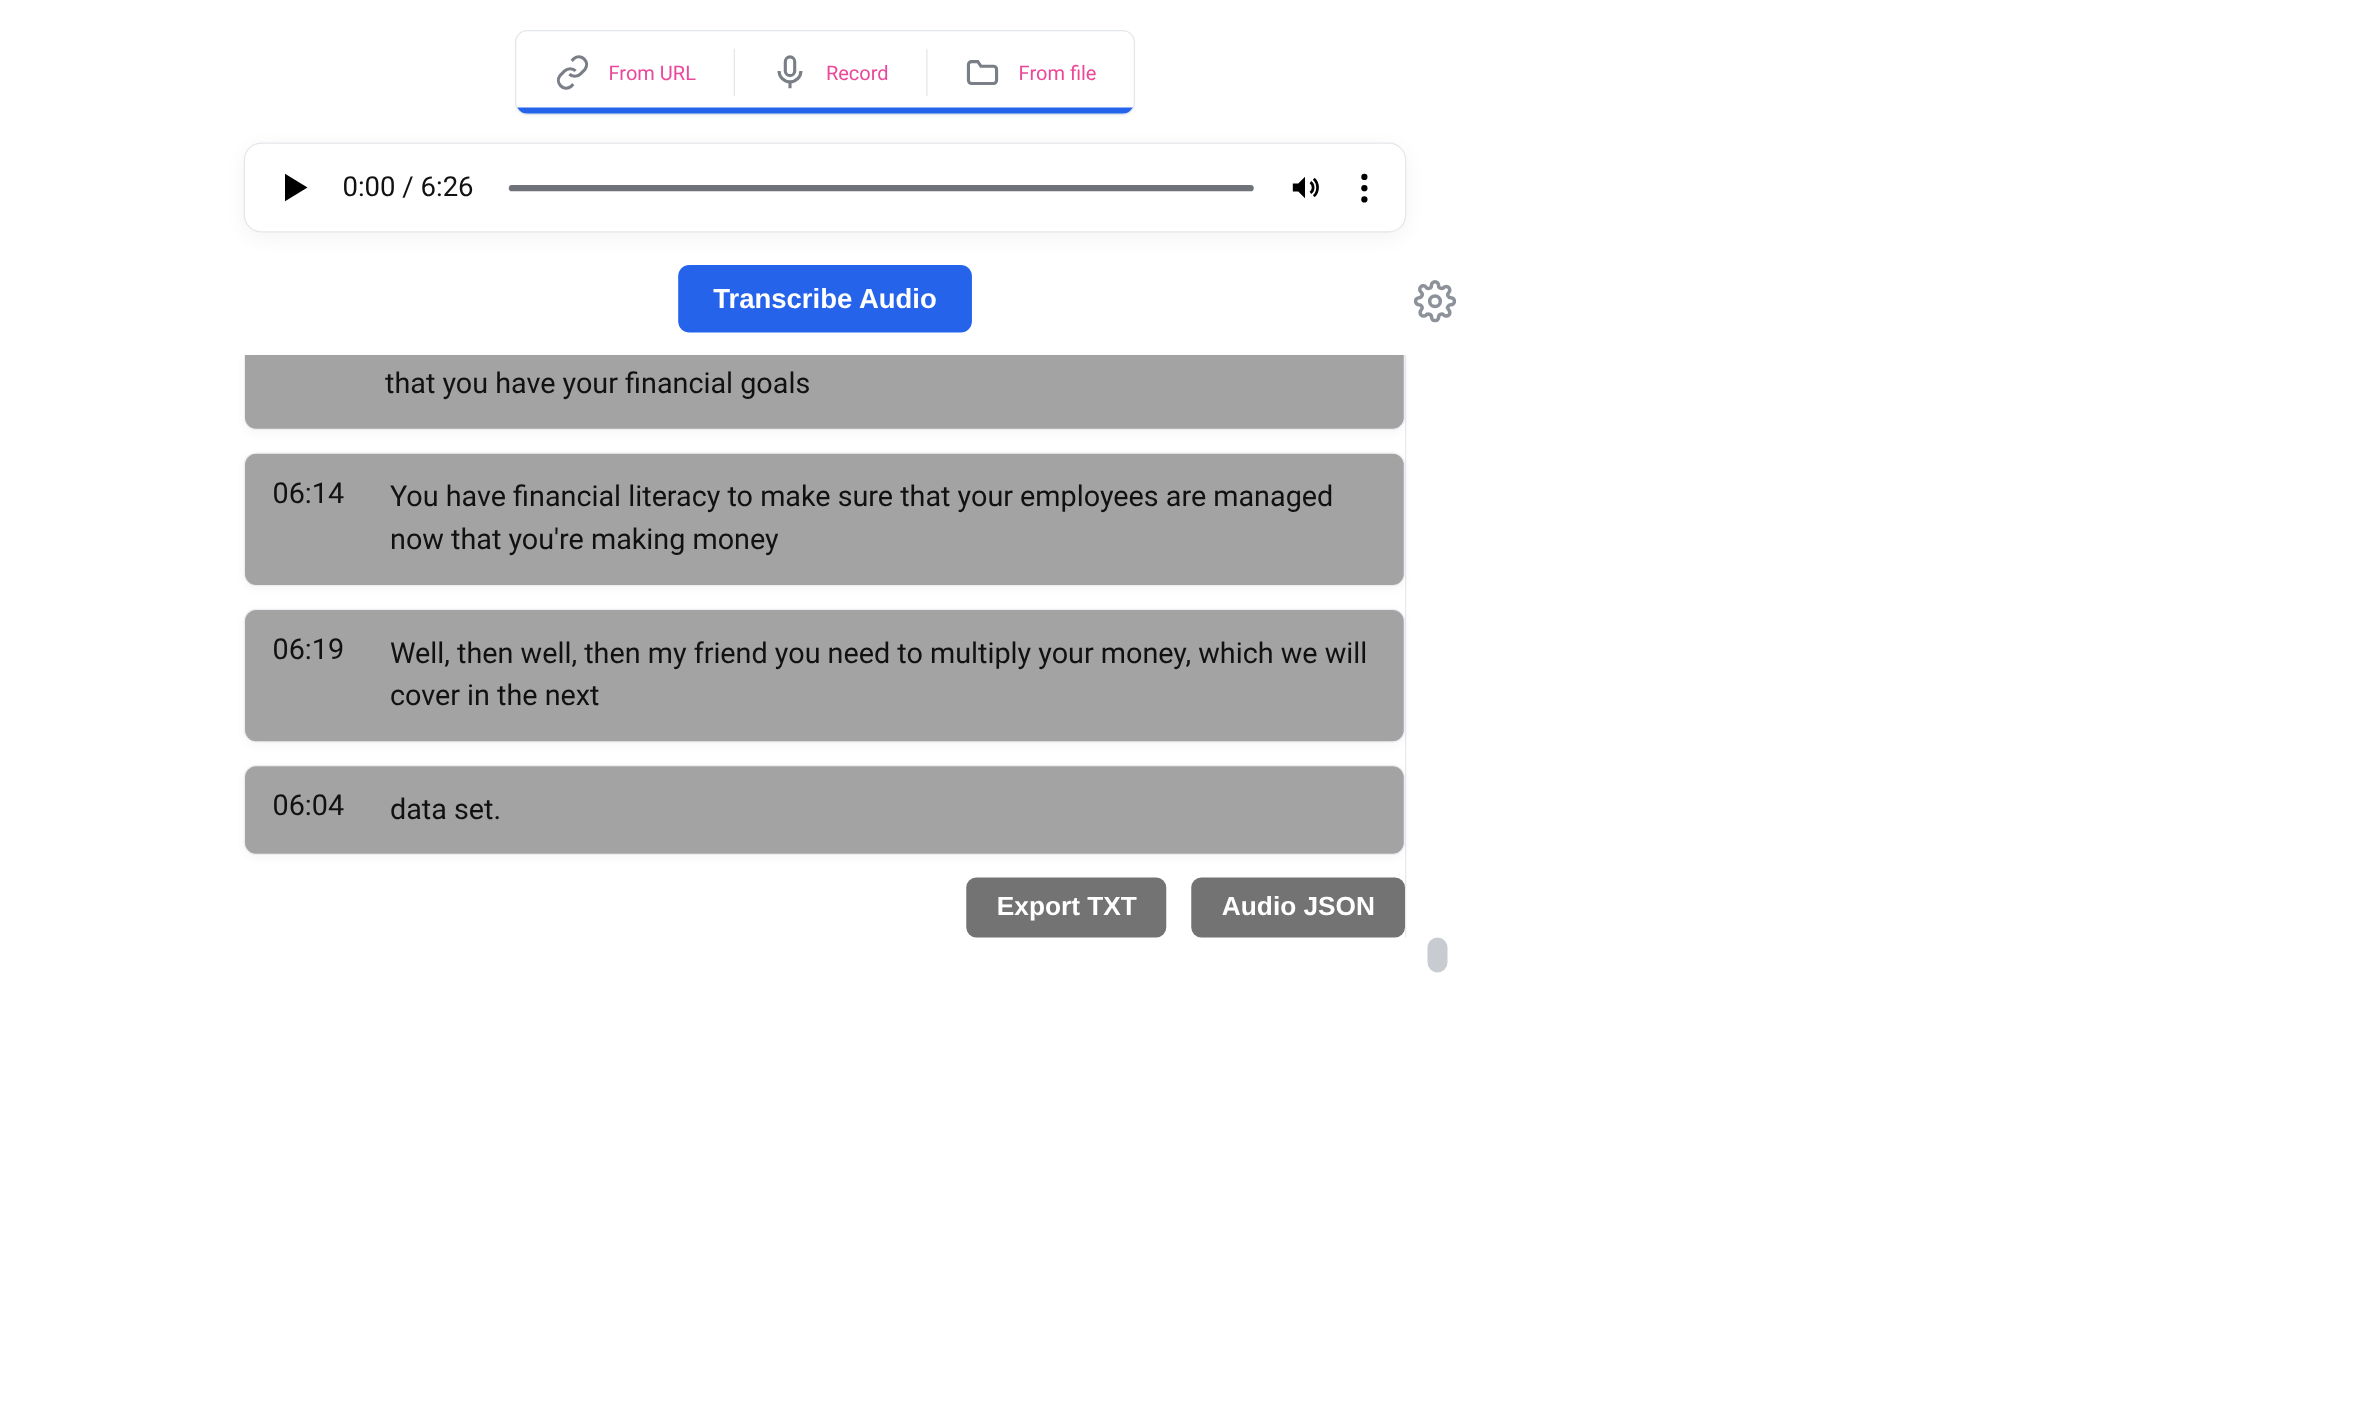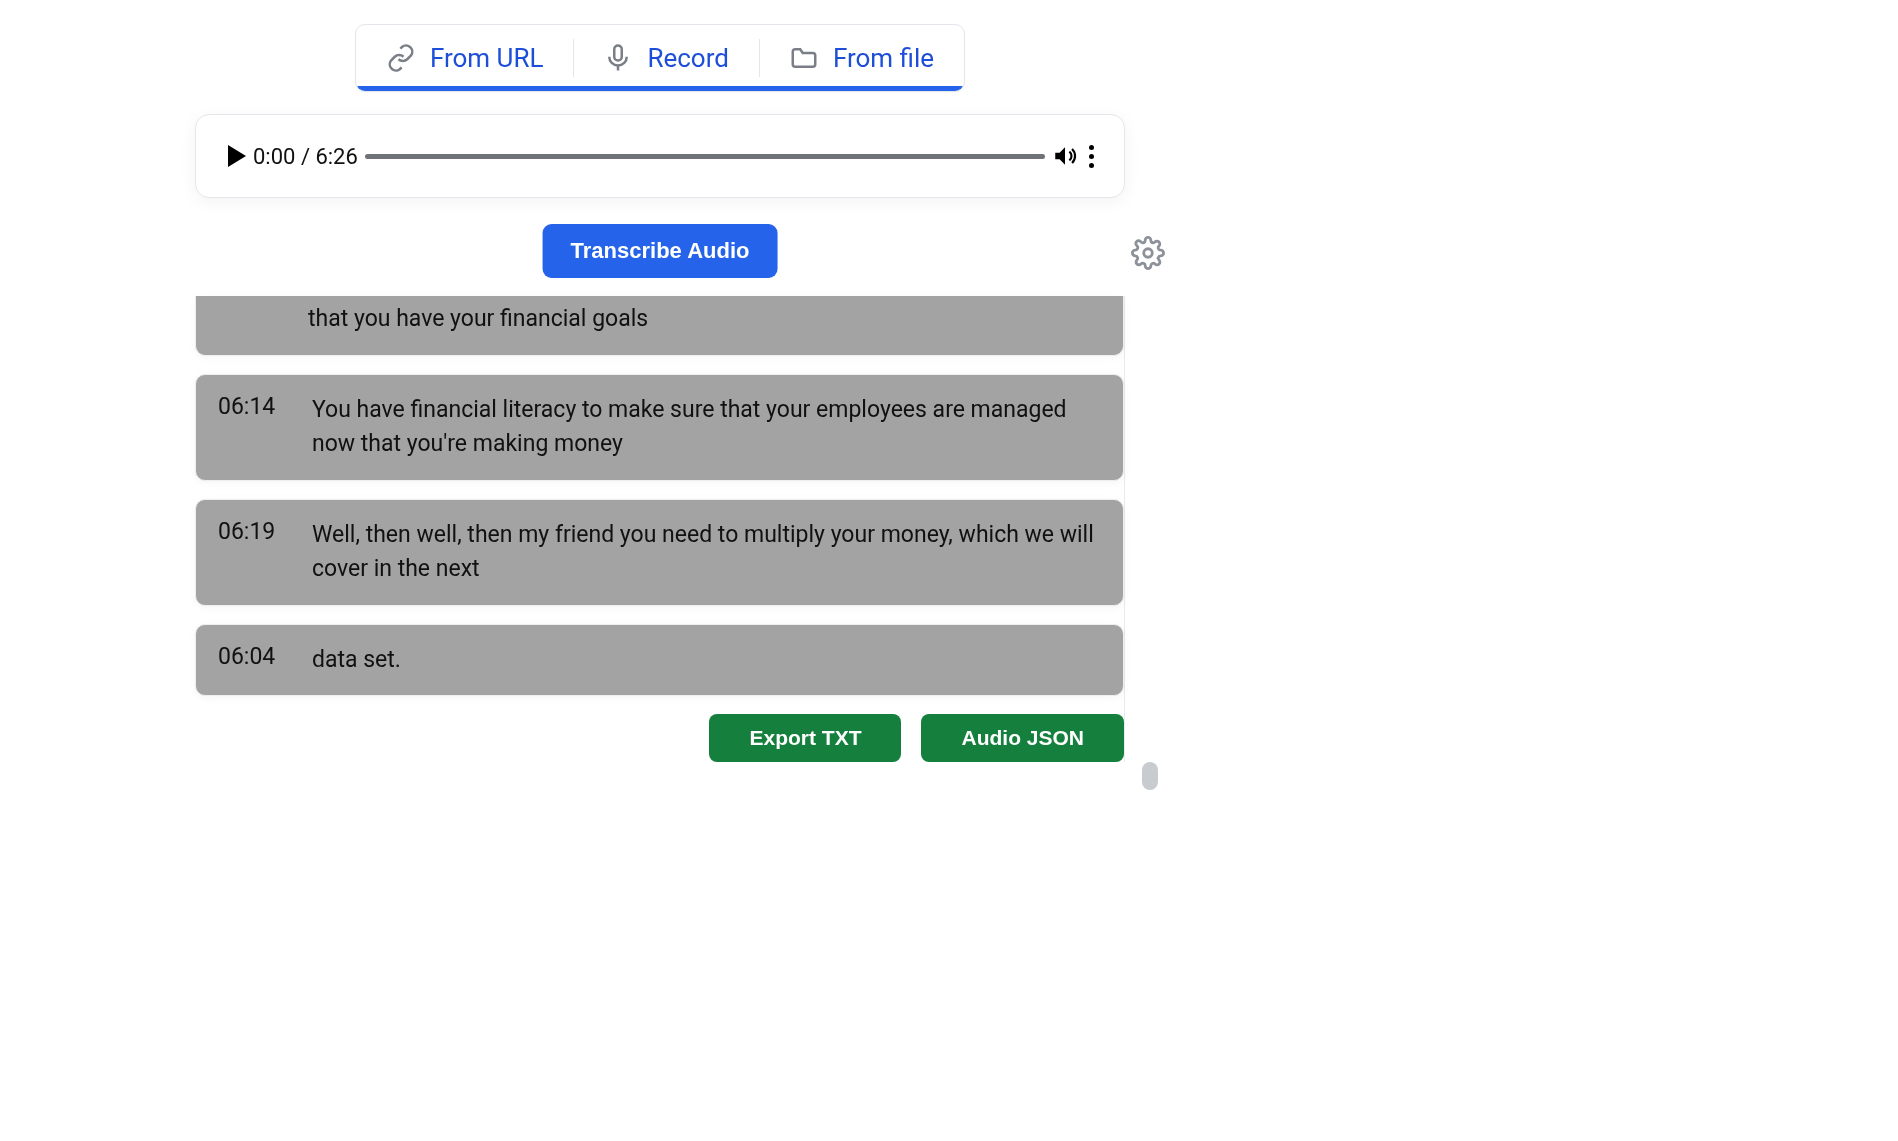--- a/index.html
+++ b/index.html
@@ -29,22 +29,22 @@
     background: #fff;
     box-shadow: 0 1px 2px rgba(0,0,0,0.03);
     position: relative;
     overflow: hidden;
   }
   .tab {
     display: flex;
     align-items: center;
     gap: 14px;
     padding: 18px 30px;
-    font-size: 26px;
-    color: #1d4ed8;
+    font-size: 16px;
+    color: #ec4899;
     cursor: pointer;
     position: relative;
     justify-content: space-between;
   }
   .tab + .tab::before {
     content: "";
     position: absolute;
     left: 0;
     top: 14px;
     bottom: 14px;
@@ -58,25 +58,25 @@
     background: #2563eb;
   }
   .tab svg { width: 30px; height: 30px; stroke: #7a7f87; fill: none; stroke-width: 2; }
 
   
   .audio-player {
     margin-top: 22px;
     border: 1px solid #e3e6ea;
     border-radius: 14px;
     background: #fff;
-    height: 84px;
+    height: 72px;
     display: flex;
     align-items: center;
     padding: 0 26px;
-    gap: 7px;
+    gap: 28px;
     box-shadow: 0 4px 18px rgba(0,0,0,0.05);
   }
   .play-btn {
     width: 0; height: 0;
     border-left: 18px solid #000;
     border-top: 11px solid transparent;
     border-bottom: 11px solid transparent;
     cursor: pointer;
     margin-left: 6px;
   }
@@ -183,25 +183,25 @@
   }
   .segment.first { padding-left: 112px; }
 
   .export-row {
     display: flex;
     justify-content: flex-end;
     gap: 20px;
     margin-top: 10px;
   }
   .export-btn {
-    background: #15803d;
+    background: #737373;
     color: #fff;
     border: none;
     border-radius: 8px;
-    padding: 12px 40px;
+    padding: 12px 24px;
     font-size: 21px;
     font-weight: 600;
     cursor: pointer;
   }
 </style>
 </head>
 <body>
 
 <div class="container">
 

